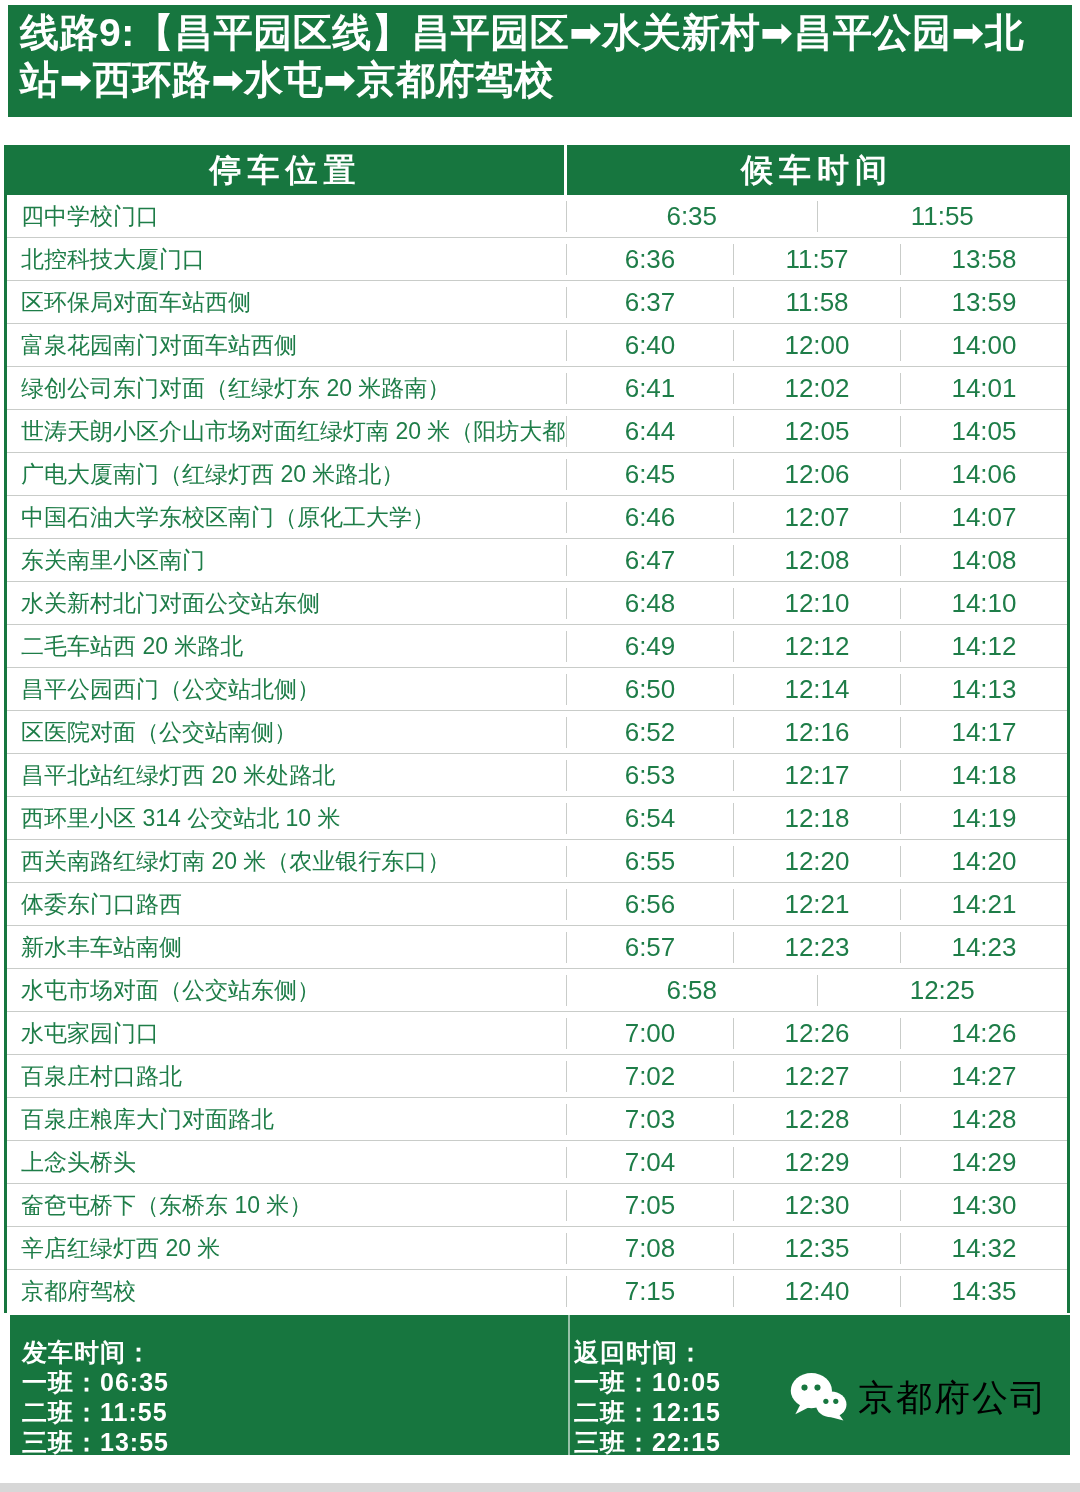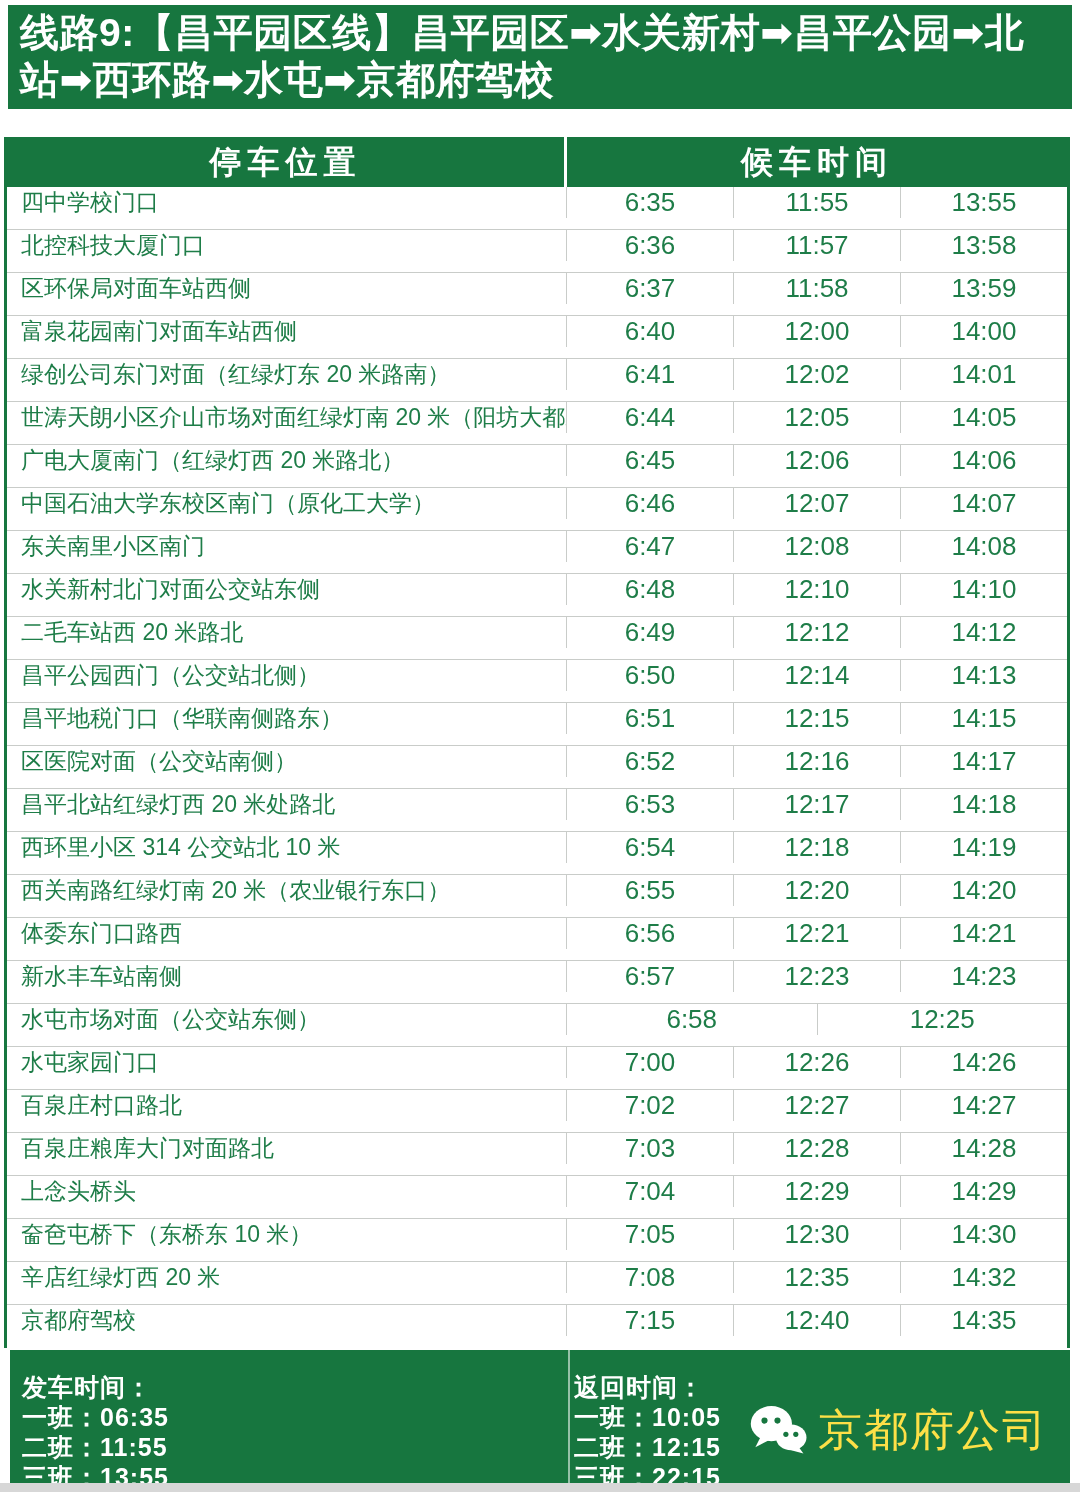--- a/index.html
+++ b/index.html
@@ -17,21 +17,21 @@
     overflow: hidden;
   }
   
   .banner {
     margin: 5px 8px 0 8px;
     background: #17763F;
     color: #ffffff;
     font-weight: bold;
     font-size: 39px;
     line-height: 47px;
-    padding: 4px 12px 6px 12px;
+    padding: 4px 12px 14px 12px;
     letter-spacing: 0.5px;
   }
   
   .tablewrap {
     margin: 28px 10px 0 4px;
     border-left: 3px solid #17763F;
     border-right: 3px solid #17763F;
   }
   .thead {
     display: flex;
@@ -53,21 +53,21 @@
   }
   .thead .h-time {
     flex: 1;
     text-align: center;
     line-height: 50px;
     letter-spacing: 6px;
   }
   .row {
     display: flex;
     height: 43px;
-    align-items: flex-start;
+    align-items: center;
     border-bottom: 1px solid #C9CCC9;
     color: #1E7D48;
     box-sizing: border-box;
   }
   .row:last-child { border-bottom: none; }
   .c-stop {
     width: 560px;
     box-sizing: border-box;
     border-right: 1px solid #C9CCC9;
     display: flex;
@@ -115,22 +115,22 @@
   }
   .brand {
     position: absolute;
     right: 22px;
     bottom: 30px;
     display: flex;
     align-items: center;
     gap: 10px;
   }
   .brand-label {
-    font-size: 44px;
-    color: #fde047;
+    font-size: 36px;
+    color: #000000;
     letter-spacing: 2px;
   }
   .strip {
     position: absolute;
     left: 0;
     bottom: 0;
     width: 100%;
     height: 9px;
     background: #D7D7D7;
   }
@@ -145,21 +145,20 @@
   <div class="tablewrap">
     <div class="thead">
       <div class="h-loc">停车位置</div>
       <div class="h-time">候车时间</div>
     </div>
     <div>
     <div class="row">
       <div class="c-stop">四中学校门口</div>
       <div class="c-time">6:35</div>
       <div class="c-time">11:55</div>
-      <div class="c-time">13:55</div>
     </div>
 
     <div class="row">
       <div class="c-stop">北控科技大厦门口</div>
       <div class="c-time">6:36</div>
       <div class="c-time">11:57</div>
       <div class="c-time">13:58</div>
     </div>
 
     <div class="row">
@@ -225,26 +224,20 @@
       <div class="c-time">14:12</div>
     </div>
 
     <div class="row">
       <div class="c-stop">昌平公园西门（公交站北侧）</div>
       <div class="c-time">6:50</div>
       <div class="c-time">12:14</div>
       <div class="c-time">14:13</div>
     </div>
 
-    <div class="row">
-      <div class="c-stop">昌平地税门口（华联南侧路东）</div>
-      <div class="c-time">6:51</div>
-      <div class="c-time">12:15</div>
-      <div class="c-time">14:15</div>
-    </div>
 
     <div class="row">
       <div class="c-stop">区医院对面（公交站南侧）</div>
       <div class="c-time">6:52</div>
       <div class="c-time">12:16</div>
       <div class="c-time">14:17</div>
     </div>
 
     <div class="row">
       <div class="c-stop">昌平北站红绿灯西 20 米处路北</div>

